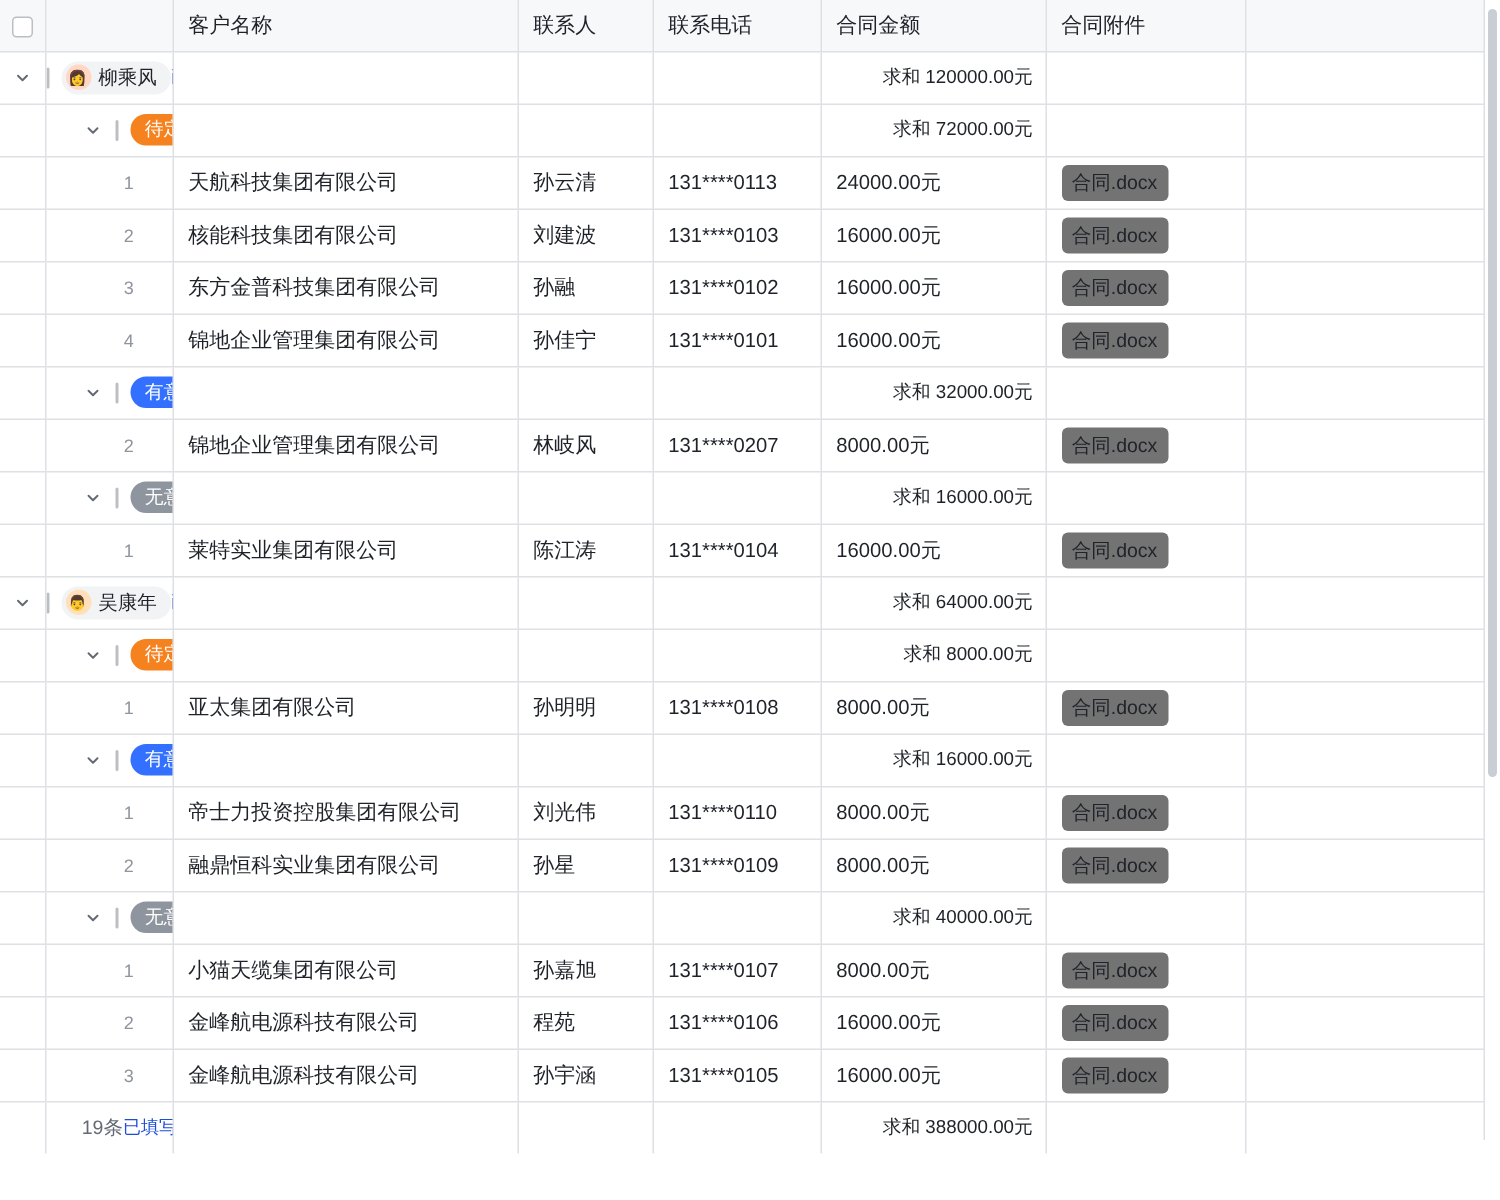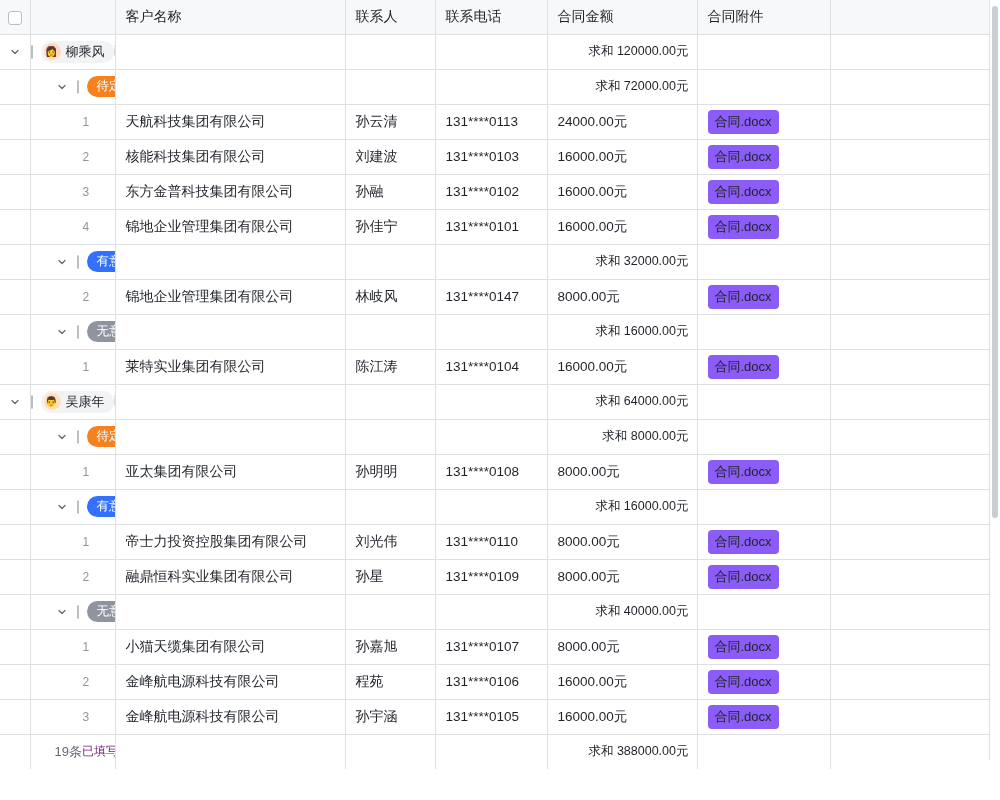--- a/index.html
+++ b/index.html
@@ -119,39 +119,39 @@
     font-size: 12.5px;
     color: #fff;
     white-space: nowrap;
   }
   .pill.orange { background: #f5811f; }
   .pill.blue   { background: #3370ff; }
   .pill.gray   { background: #8f959e; }
 
   .filled {
     font-size: 12px;
-    color: #701a75;
+    color: #1d4ed8;
     margin-left: auto;
     padding-right: 2px;
     text-align: center;
   }
 
   td.cell-idx { color: #8f959e; font-size: 12px; }
   td.cell-idx.num { text-align: left; padding-left: 52px; }
 
   td.cell-name { font-size: 14px; color: #1f2329; }
   td.cell-contact { font-size: 14px; }
   td.cell-phone { font-size: 13.5px; color: #1f2329; }
   td.cell-amount { font-size: 13.5px; }
   td.cell-amount.agg { color: #1f2329; font-size: 12.5px; text-align: right; padding-right: 8px; }
 
   .filetag {
     display: inline-flex;
     align-items: center;
-    background: #8b5cf6;
+    background: #737373;
     border-radius: 4px;
     padding: 3px 7px;
     font-size: 13px;
     color: #1f2329;
   }
 
   
   tr.hover td { background: #f5f6f7; }
   tr.hover td.cell-check, tr.hover td.cell-idx { background: #eff0f1; }
 
@@ -337,21 +337,21 @@
         <td class="cell-amount agg">求和 32000.00元</td>
         <td></td>
         <td class="cell-tail"></td>
       </tr>
 
       <tr>
         <td class="cell-check"></td>
         <td class="cell-idx num">2</td>
         <td class="cell-name">锦地企业管理集团有限公司</td>
         <td class="cell-contact">林岐风</td>
-        <td class="cell-phone">131****0147</td>
+        <td class="cell-phone">131****0207</td>
         <td class="cell-amount">8000.00元</td>
         <td><span class="filetag">合同.docx</span></td>
         <td class="cell-tail"></td>
       </tr>
 
       <tr class="group g2">
         <td class="cell-check"></td>
         <td class="cell-idx">
           <div class="glr" style="padding-left:22px">
             <span class="arrow">

